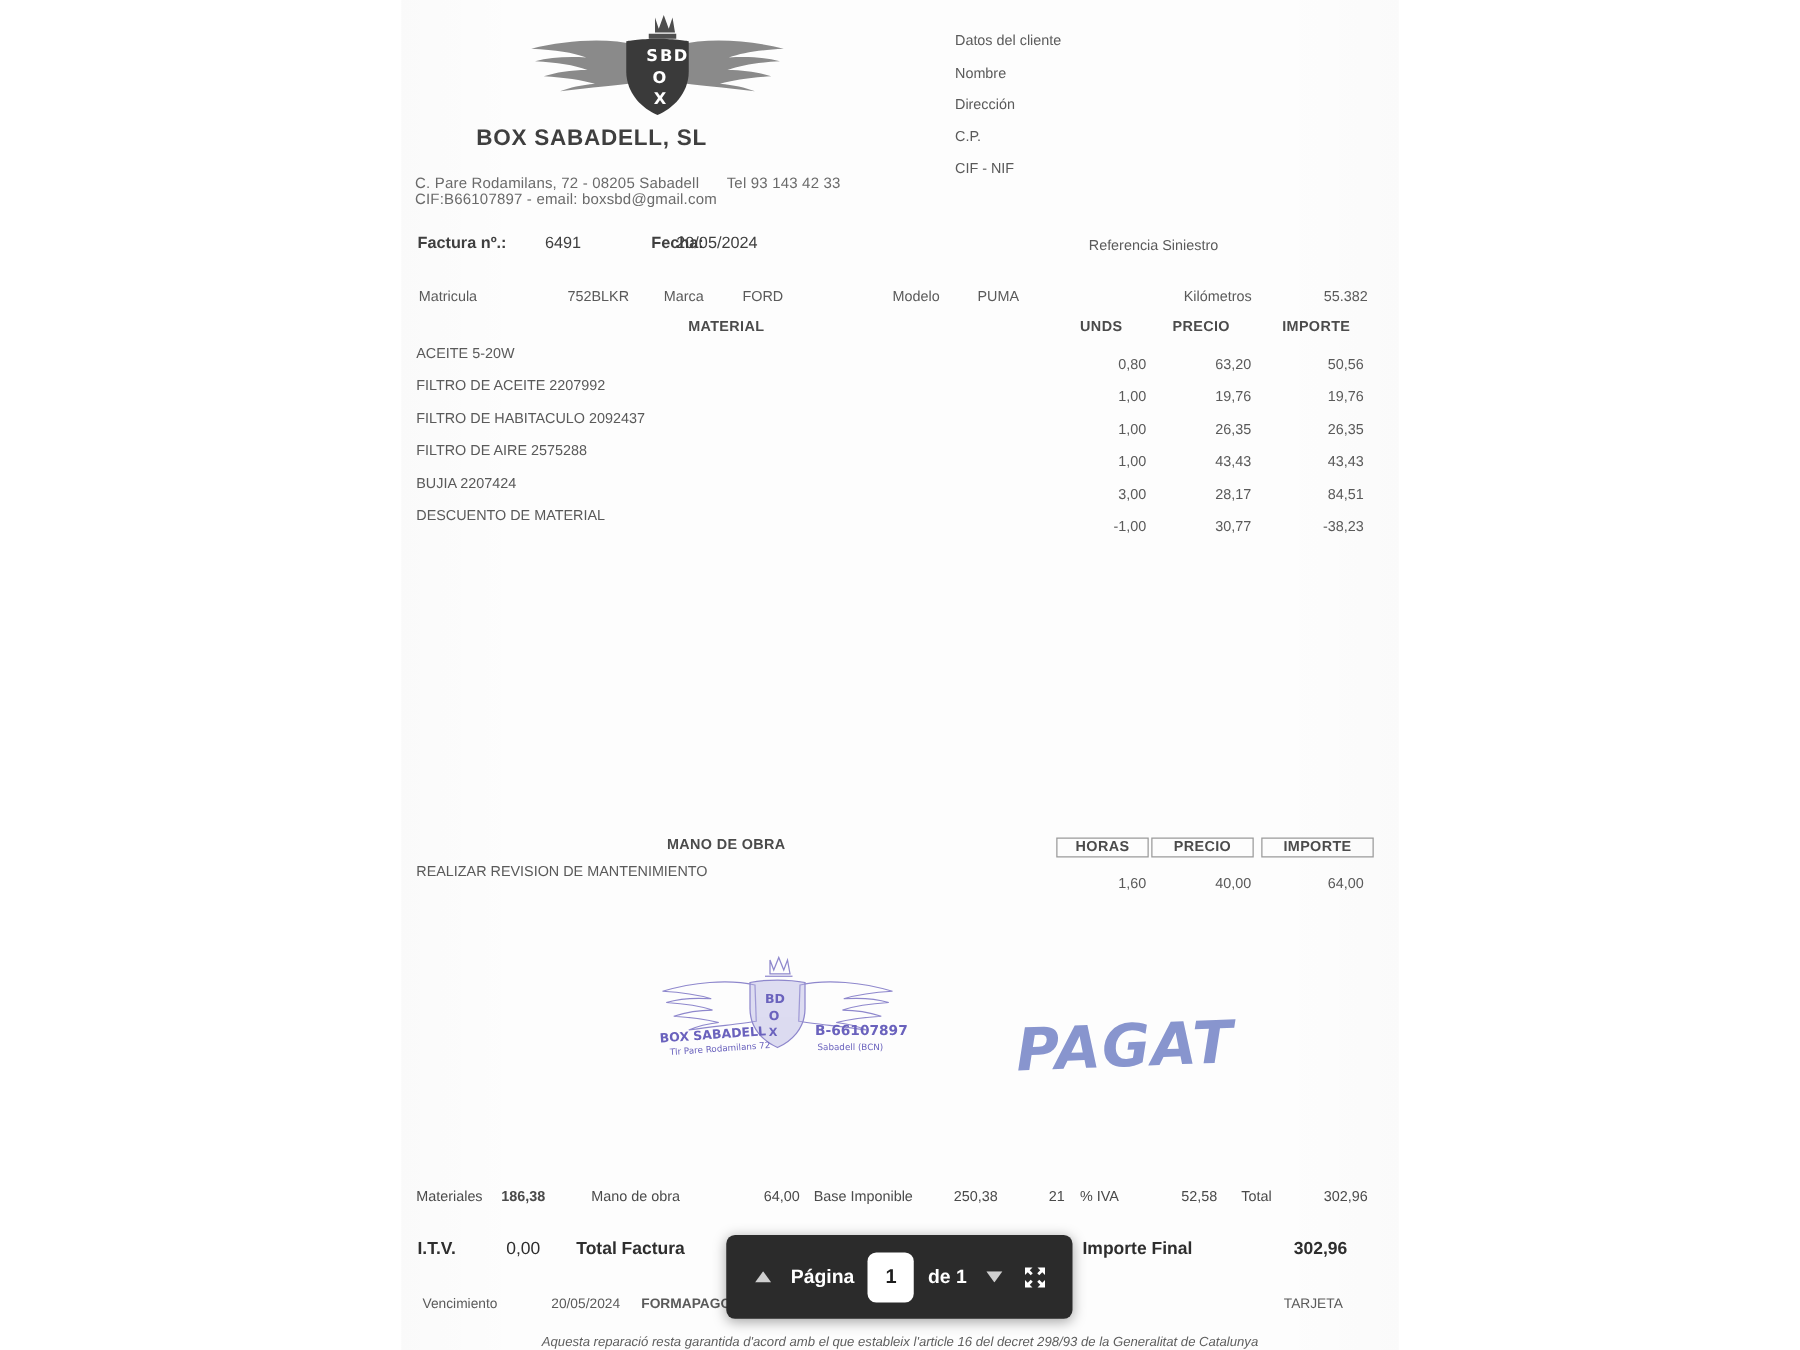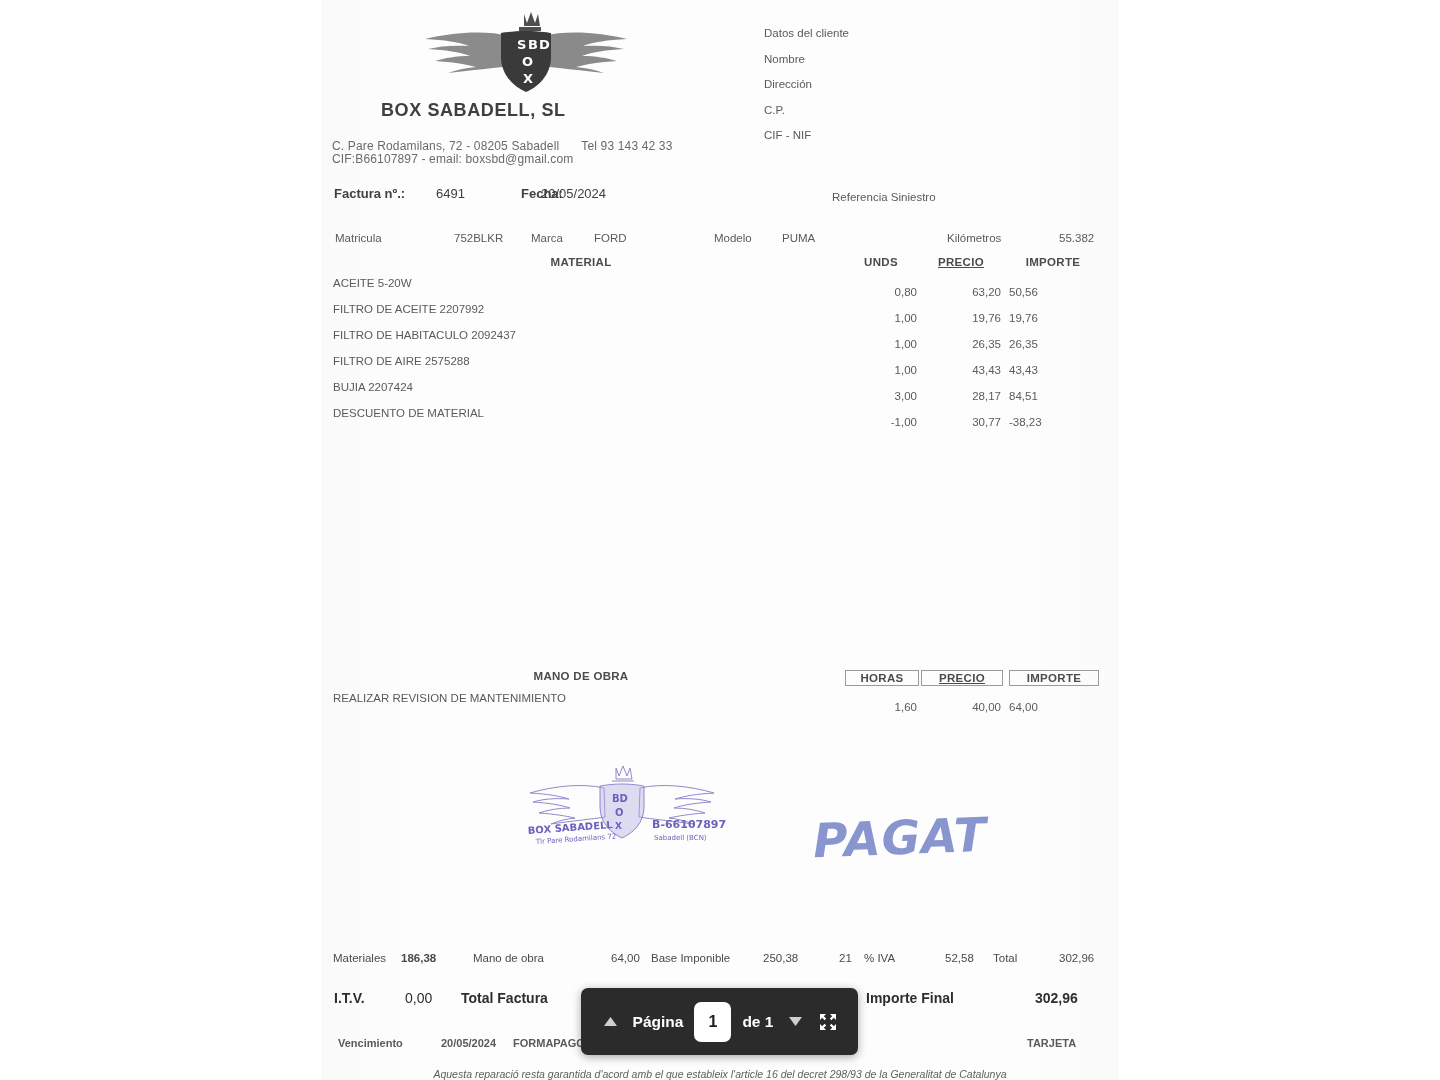--- a/index.html
+++ b/index.html
@@ -50,47 +50,47 @@
     position:absolute;left:443px;top:21px;
     font-size:11.5px;line-height:25.5px;color:#5a5a5a;
   }
 
   
   .meta{position:absolute;left:0;top:186px;width:798px;font-size:13px;color:#3f3f3f;}
   .meta .f1{position:absolute;left:13px;top:0;font-weight:bold;}
   .meta .f2{position:absolute;left:115px;top:0;}
   .meta .f3{position:absolute;left:160px;top:0;font-weight:bold;margin-left:40px;}
   .meta .f4{position:absolute;left:220px;top:0;}
-  .meta .f5{position:absolute;left:511px;top:5px;font-size:11.5px;color:#5a5a5a;}
+  .meta .f5{position:absolute;left:550px;top:5px;font-size:11.5px;color:#5a5a5a;}
 
   
   .veh{position:absolute;left:0;top:232px;width:798px;font-size:11.5px;color:#5a5a5a;}
   .veh span{position:absolute;top:0;white-space:nowrap;}
   .v1{left:14px;} .v2{left:133px;} .v3{left:210px;} .v4{left:273px;}
   .v5{left:393px;} .v6{left:461px;} .v7{left:626px;} .v8{left:738px;}
 
   
   .tbl-head{
     position:absolute;left:0;width:798px;
     font-size:11.5px;font-weight:bold;color:#4b4b4b;
     letter-spacing:.3px;
   }
   .tbl-head .c-title{position:absolute;left:0;width:520px;text-align:center;}
   .tbl-head .c-a{position:absolute;left:524px;width:72px;text-align:center;}
-  .tbl-head .c-b{position:absolute;left:600px;width:80px;text-align:center;text-decoration:underline;}
+  .tbl-head .c-b{position:absolute;left:600px;width:80px;text-align:center;}
   .tbl-head .c-c{position:absolute;left:688px;width:88px;text-align:center;}
   .tbl-head.labor .c-a,.tbl-head.labor .c-b,.tbl-head.labor .c-c{
     border:1px solid #9a9a9a;padding:1px 0;
   }
 
   .row{position:absolute;left:0;width:798px;font-size:11.5px;color:#5a5a5a;height:26px;}
   .row .desc{position:absolute;left:12px;top:0;white-space:nowrap;}
   .row .u{position:absolute;left:524px;width:72px;text-align:right;}
   .row .p{position:absolute;left:600px;width:80px;text-align:right;}
-  .row .i{position:absolute;left:688px;width:82px;}
+  .row .i{position:absolute;left:688px;width:82px;text-align:right;}
   .row.shift .u,.row.shift .p,.row.shift .i{top:9px;}
 
   
   .stamp{position:absolute;left:195px;top:758px;width:225px;height:105px;}
   .pagat{
     position:absolute;left:492px;top:810px;
     font-size:47px;font-weight:bold;font-style:italic;
     color:#6f7fc4;letter-spacing:1px;
     transform:rotate(-2.2deg);
     opacity:.82;
@@ -104,21 +104,21 @@
   .t5{left:330px;} .t6{left:442px;} .t7{left:518px;} .t8{left:543px;}
   .t9{left:624px;} .t10{left:672px;} .t11{left:738px;}
 
   .final{position:absolute;left:0;top:990px;width:798px;font-size:14px;font-weight:bold;color:#2e2e2e;}
   .final span{position:absolute;top:0;white-space:nowrap;}
   .f-a{left:13px;} .f-b{left:84px;font-weight:normal;} .f-c{left:140px;}
   .f-d{left:282px;font-weight:normal;} .f-e{left:340px;}
   .f-f{left:490px;font-weight:normal;} .f-g{left:545px;} .f-h{left:714px;}
 
   .pay{position:absolute;left:0;top:1037px;width:798px;font-size:11px;color:#5a5a5a;}
-  .pay span{position:absolute;top:0;white-space:nowrap;font-weight:bold;}
+  .pay span{position:absolute;top:0;white-space:nowrap;}
   .p1{left:17px;} .p2{left:120px;} .p3{left:192px;font-weight:bold;}
   .p4{left:285px;} .p5{left:440px;} .p6{left:706px;}
 
   .legal{
     position:absolute;left:0;top:1068px;width:798px;text-align:center;
     font-size:10.5px;font-style:italic;color:#5e5e5e;
   }
 
   
   .toolbar{

